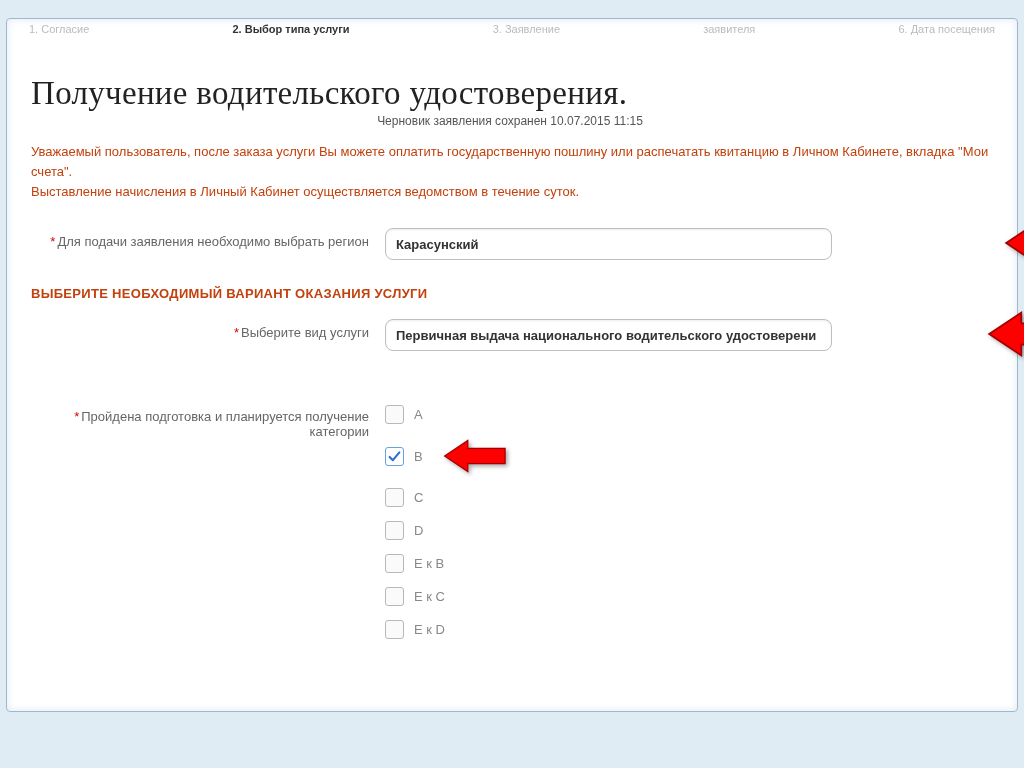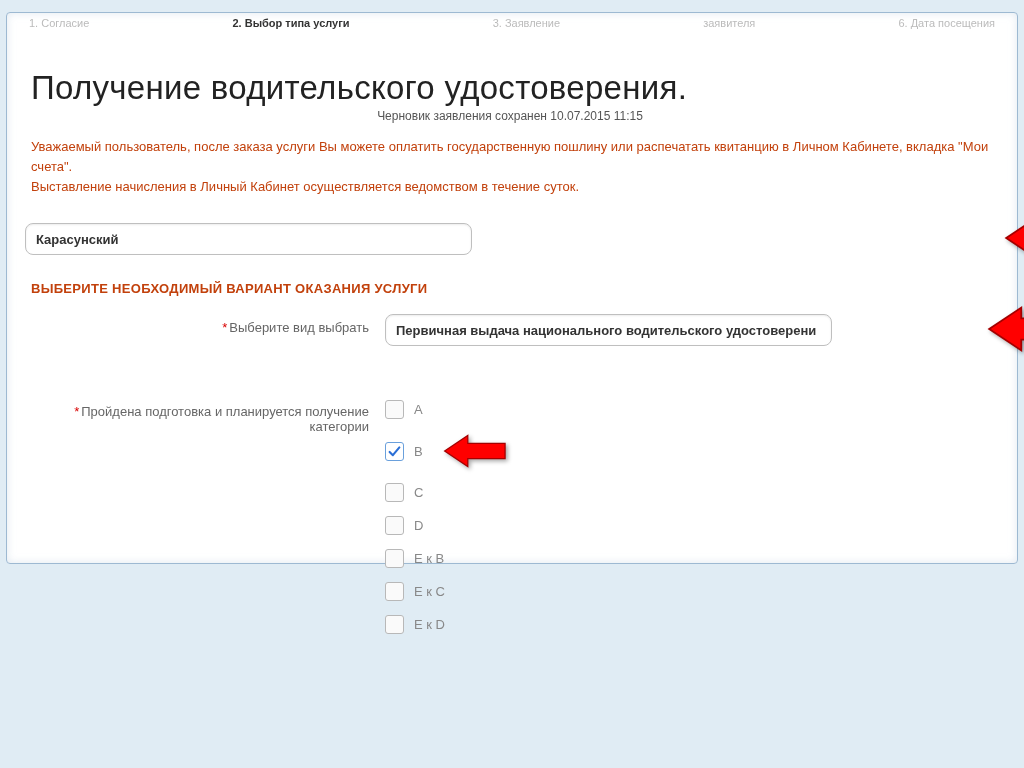--- a/index.html
+++ b/index.html
@@ -7,43 +7,43 @@
     padding: 0;
     width: 1024px;
     height: 768px;
     font-family: Arial, Helvetica, sans-serif;
     background: #e0ecf4;
     overflow: hidden;
   }
   .frame {
     position: relative;
     box-sizing: border-box;
-    margin: 12px auto;
+    margin: 18px auto;
     width: 1012px;
-    height: 552px;
+    height: 694px;
     background: #ffffff;
     border: 1px solid #9db9d2;
     border-radius: 4px;
     box-shadow: inset 0 0 8px rgba(180,200,220,0.4);
     padding: 0 18px;
   }
 
   
   .steps {
     display: flex;
     justify-content: space-between;
     font-size: 11px;
     color: #6a6a6a;
     padding: 4px 4px 12px 4px;
   }
   .steps .step.active { color: #333; font-weight: bold; }
   .steps .step.muted  { color: #bbb; }
 
   h1.page-title {
-    font-family: Liberation Sans, sans-serif;
+    font-family: Liberation Serif, serif;
     font-size: 33px;
     font-weight: normal;
     color: #222;
     margin: 28px 0 0 6px;
     letter-spacing: 0.3px;
   }
   .draft-info {
     text-align: center;
     font-size: 12px;
     color: #555;
@@ -154,35 +154,38 @@
 
   <h1 class="page-title">Получение водительского удостоверения.</h1>
   <div class="draft-info">Черновик заявления сохранен 10.07.2015 11:15</div>
 
   <div class="intro">
     <div>Уважаемый пользователь, после заказа услуги Вы можете оплатить государственную пошлину или распечатать квитанцию в Личном Кабинете, вкладка "Мои счета".</div>
     <div>Выставление начисления в Личный Кабинет осуществляется ведомством в течение суток.</div>
   </div>
 
   <div class="form-row">
+    <div class="form-label">
+      <span class="req">*</span><span>Для подачи заявления необходимо выбрать регион</span>
+    </div>
     <div class="form-field">
       <input class="text-input" type="text" value="Карасунский" style="">
       <div class="arrow" style="top:-10px; right:-95px;">
         <svg viewBox="0 0 100 56">
             <path d="M2 28 L38 4 L38 16 L96 16 L96 40 L38 40 L38 52 Z"></path>
           </svg>
       </div>
     </div>
   </div>
 
   <div class="section-head">ВЫБЕРИТЕ НЕОБХОДИМЫЙ ВАРИАНТ ОКАЗАНИЯ УСЛУГИ</div>
 
   <div class="form-row">
     <div class="form-label">
-      <span class="req">*</span><span>Выберите вид выбрать</span>
+      <span class="req">*</span><span>Выберите вид услуги</span>
     </div>
     <div class="form-field">
       <input class="text-input" type="text" value="Первичная выдача национального водительского удостоверени" style="">
       <div class="arrow" style="top:-10px; right:-78px;">
         <svg viewBox="0 0 100 56">
             <path d="M2 28 L38 4 L38 16 L96 16 L96 40 L38 40 L38 52 Z"></path>
           </svg>
       </div>
     </div>
   </div>

